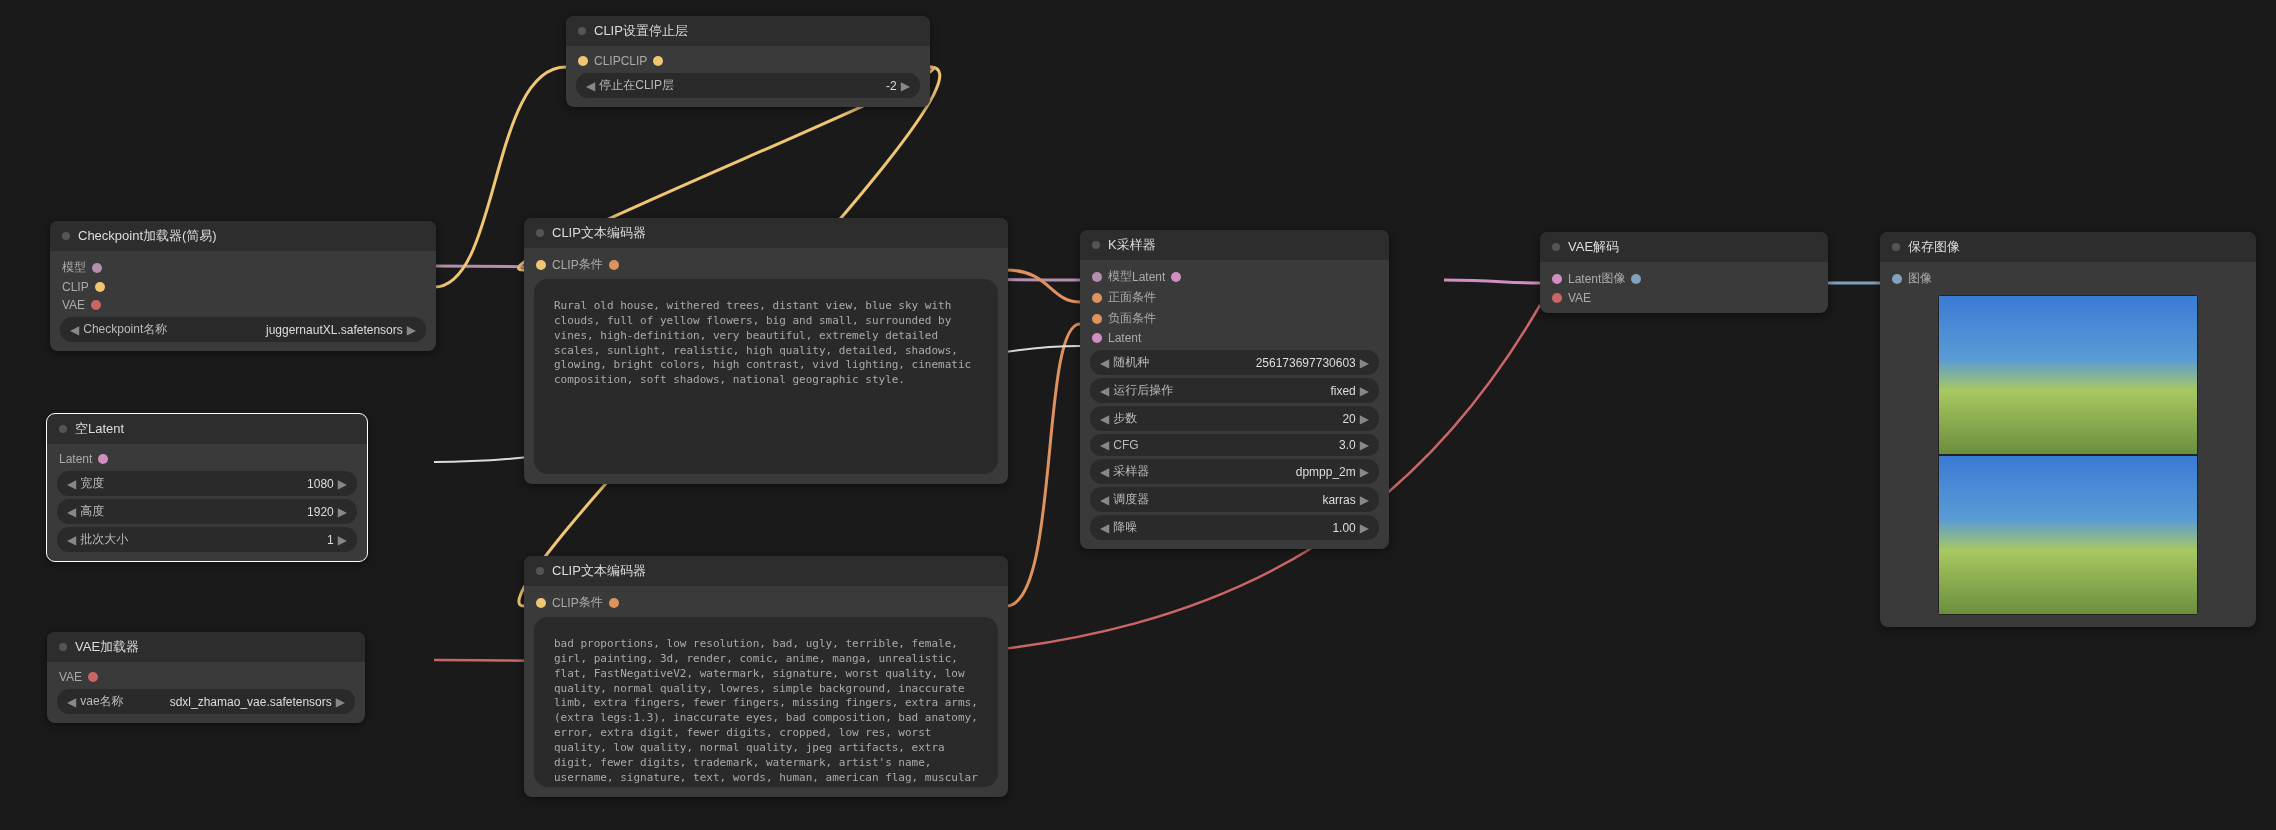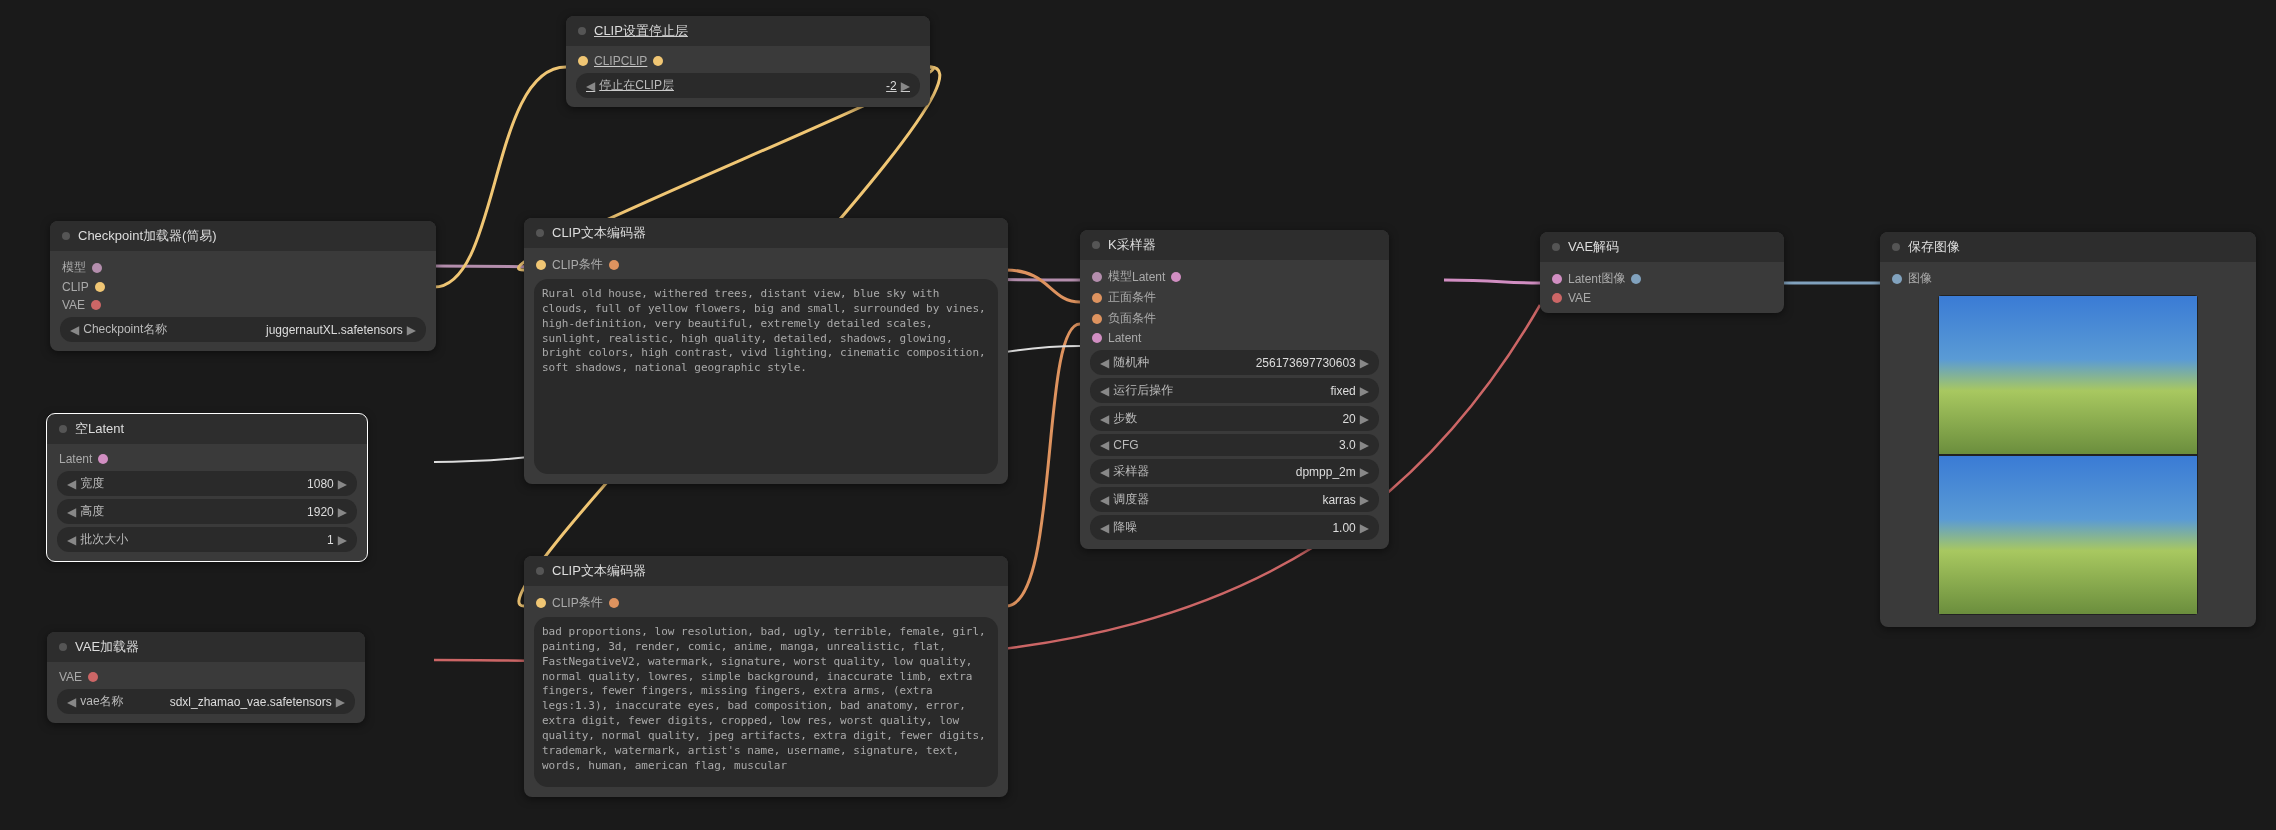--- a/index.html
+++ b/index.html
@@ -87,21 +87,21 @@
 .widget .arrow {
   color: #888;
   cursor: pointer;
   user-select: none;
 }
 .widget .label { flex: 0 0 auto; margin-left: 4px; }
 .widget .value { flex: 1; text-align: right; margin-right: 4px; color: #ddd; }
 .textblock {
   background: #2a2a2a;
   margin: 4px 6px;
-  padding: 8px;
+  padding: 20px;
   border-radius: 14px;
   font-family: monospace;
   font-size: 11px;
   line-height: 1.35;
   color: #aaa;
   overflow: hidden;
 }
 .image-preview {
   margin: 4px 6px;
   border-radius: 4px;
@@ -170,21 +170,21 @@
       </div>
     <div class="widget">
       <span class="arrow">◀</span>
       <span class="label">Checkpoint名称</span>
       <span class="value">juggernautXL.safetensors</span>
       <span class="arrow">▶</span>
     </div>
   </div>
 </div>
 
-<div class="node" style="left:566px; top:16px; width:364px;text-decoration:underline;">
+<div class="node" style="left:566px; top:16px; width:364px;">
   <div class="node-header">
     <span class="dot"></span>
     <span>CLIP设置停止层</span>
   </div>
   <div class="node-body">
     <div class="port-row">
       <span class="left">
           <span class="port-dot c-yellow"></span>
           <span>CLIP</span>
         </span>
@@ -370,21 +370,21 @@
       </div>
     <div class="widget">
         <span class="arrow">◀</span>
         <span class="label">降噪</span>
         <span class="value">1.00</span>
         <span class="arrow">▶</span>
       </div>
   </div>
 </div>
 
-<div class="node" style="left:1540px; top:232px; width:244px;">
+<div class="node" style="left:1540px; top:232px; width:288px;">
   <div class="node-header">
     <span class="dot"></span>
     <span>VAE解码</span>
   </div>
   <div class="node-body">
     <div class="port-row">
       <span class="left">
           <span class="port-dot c-pink"></span>
           <span>Latent</span>
         </span>

